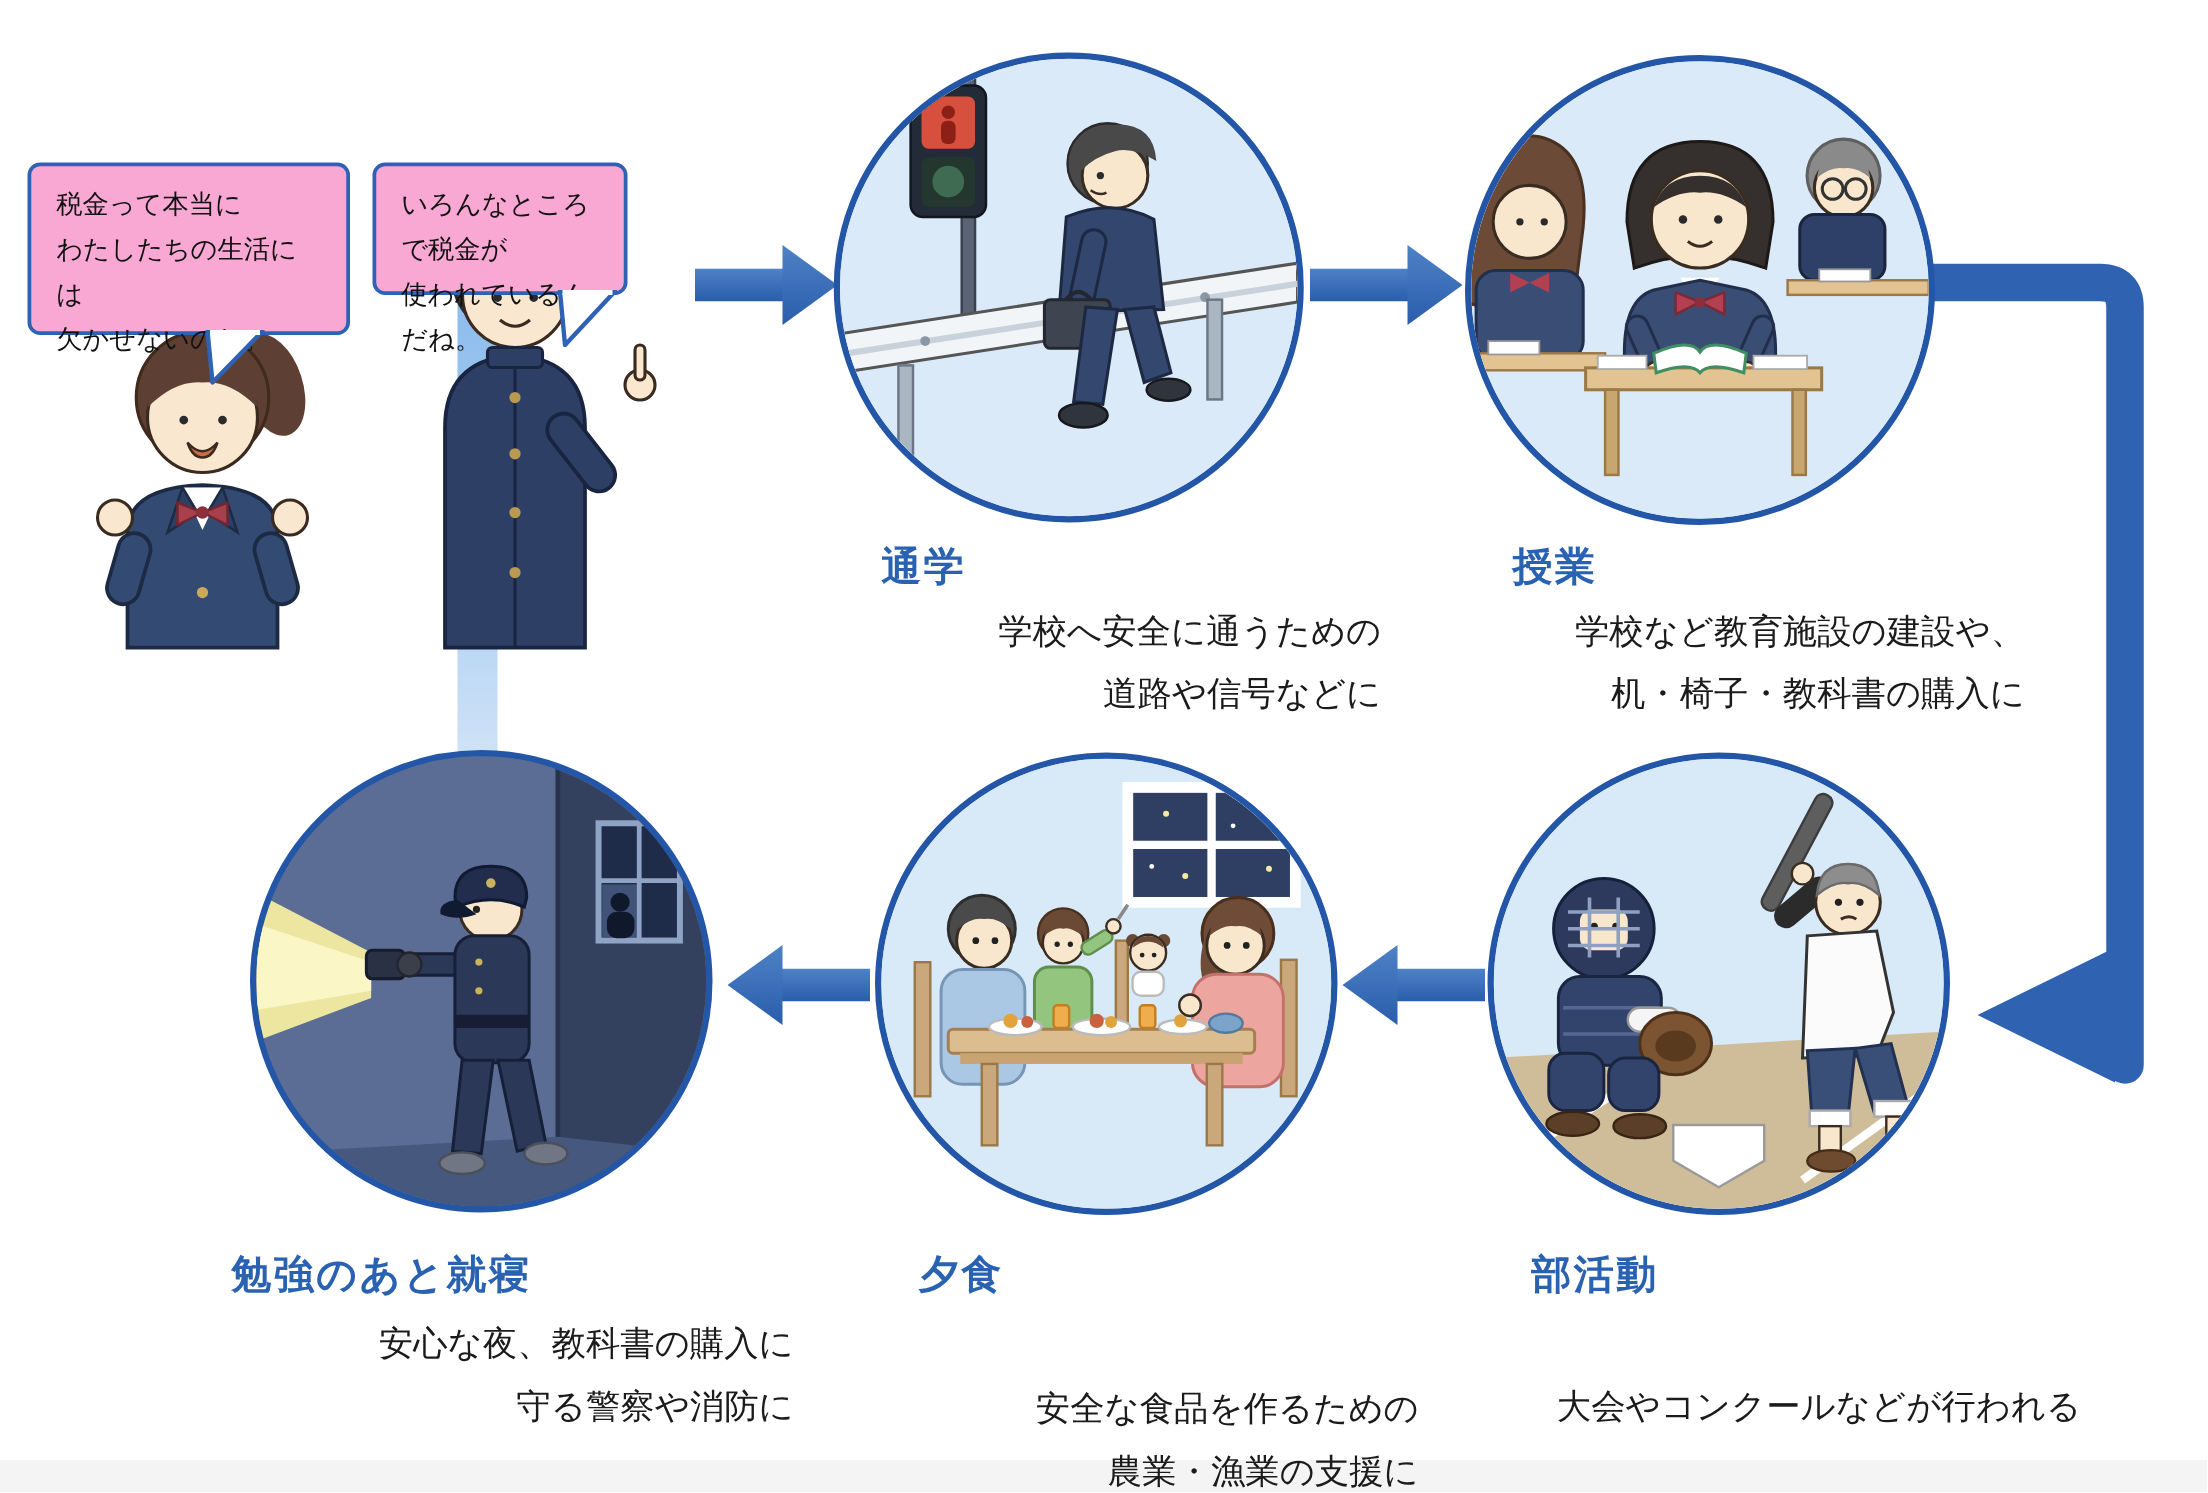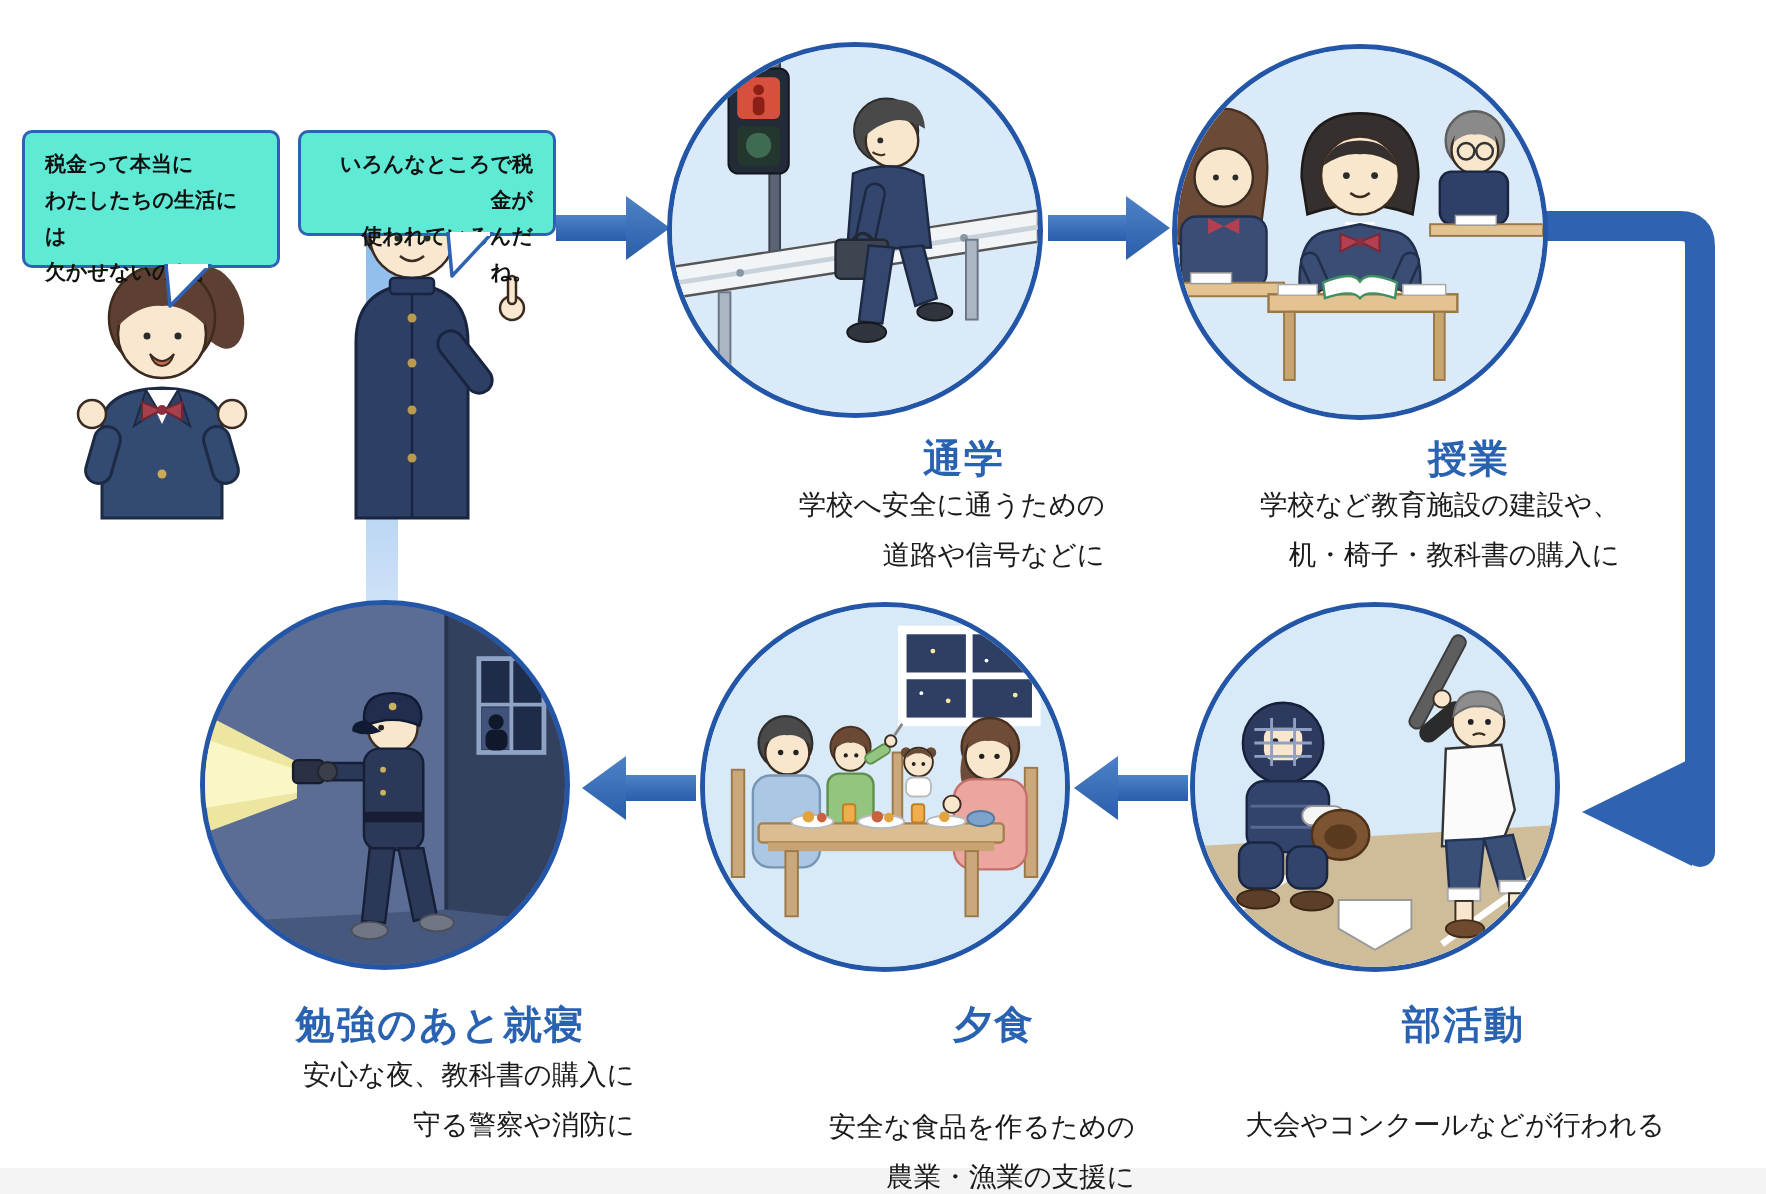--- a/index.html
+++ b/index.html
@@ -1,33 +1,33 @@
 <!DOCTYPE html>
 <html><head>
 <meta charset="utf-8">
 <style>
   html,body{margin:0;padding:0;background:#fff;}
   body{font-family:"Liberation Sans","DejaVu Sans",sans-serif;}
   #stage{position:relative;width:1766px;height:1194px;background:#fff;overflow:hidden;}
 
-  .bubble{position:absolute;background:#5eead4;border:3.5px solid #2e62b5;border-radius:10px;
-          font-weight:bold;color:#111;font-size:21px;line-height:36px;padding:13px 20px;
+  .bubble{position:absolute;background:#f9a8d4;border:3.5px solid #2e62b5;border-radius:10px;
+          font-weight:normal;color:#111;font-size:21px;line-height:36px;padding:13px 20px;
           box-sizing:border-box;z-index:6;}
   .tail{position:absolute;z-index:7;}
 
   .band{position:absolute;left:366px;top:230px;width:32px;height:374px;z-index:1;
         background:linear-gradient(180deg,#8cbcec 0%,#a9cdf2 55%,#cfe2f7 100%);}
 
   .students{position:absolute;left:50px;top:158px;z-index:2;}
 
   .circle{position:absolute;border-radius:50%;overflow:hidden;border:5px solid #2456a8;
           box-sizing:border-box;background:#d9eaf8;z-index:3;}
   .circle svg{display:block;width:100%;height:100%;}
 
-  .slabel{position:absolute;color:#2a62b2;font-size:39px;font-weight:600;text-align:right;
+  .slabel{position:absolute;color:#2a62b2;font-size:32px;font-weight:600;text-align:left;
           letter-spacing:2px;z-index:4;}
   .scap{position:absolute;color:#1b1b1b;font-size:27.5px;line-height:50px;text-align:right;
         font-weight:400;z-index:4;}
 
   .arrow{position:absolute;z-index:2;}
   .strip{position:absolute;left:0;top:1168px;width:1766px;height:26px;background:#f4f4f4;z-index:0;}
 </style>
 </head>
 <body>
 
@@ -40,21 +40,21 @@
   <div class="bubble" style="left:22px;top:130px;width:258px;height:138px;">
     <span>税金って本当に</span><br>
     <span>わたしたちの生活には</span><br>
     <span>欠かせないのね。</span>
   </div>
   <svg class="tail" style="left:156px;top:264px;" width="62" height="44">
     <polygon points="10,1 54,1 14,42" fill="#ffffff" stroke="#2e62b5" stroke-width="3.5" stroke-linejoin="round"></polygon>
     <rect x="12" y="0" width="40" height="4" fill="#ffffff"></rect>
   </svg>
 
-  <div class="bubble" style="left:298px;top:130px;width:258px;height:106px;text-align:right;">
+  <div class="bubble" style="left:298px;top:130px;width:204px;height:106px;">
     <span>いろんなところで税金が</span><br>
     <span>使われているんだね。</span>
   </div>
   <svg class="tail" style="left:438px;top:232px;" width="62" height="46">
     <polygon points="10,1 54,1 14,44" fill="#ffffff" stroke="#2e62b5" stroke-width="3.5" stroke-linejoin="round"></polygon>
     <rect x="12" y="0" width="40" height="4" fill="#ffffff"></rect>
   </svg>
 
   <svg class="students" width="520" height="366" viewBox="0 0 520 366">
 

